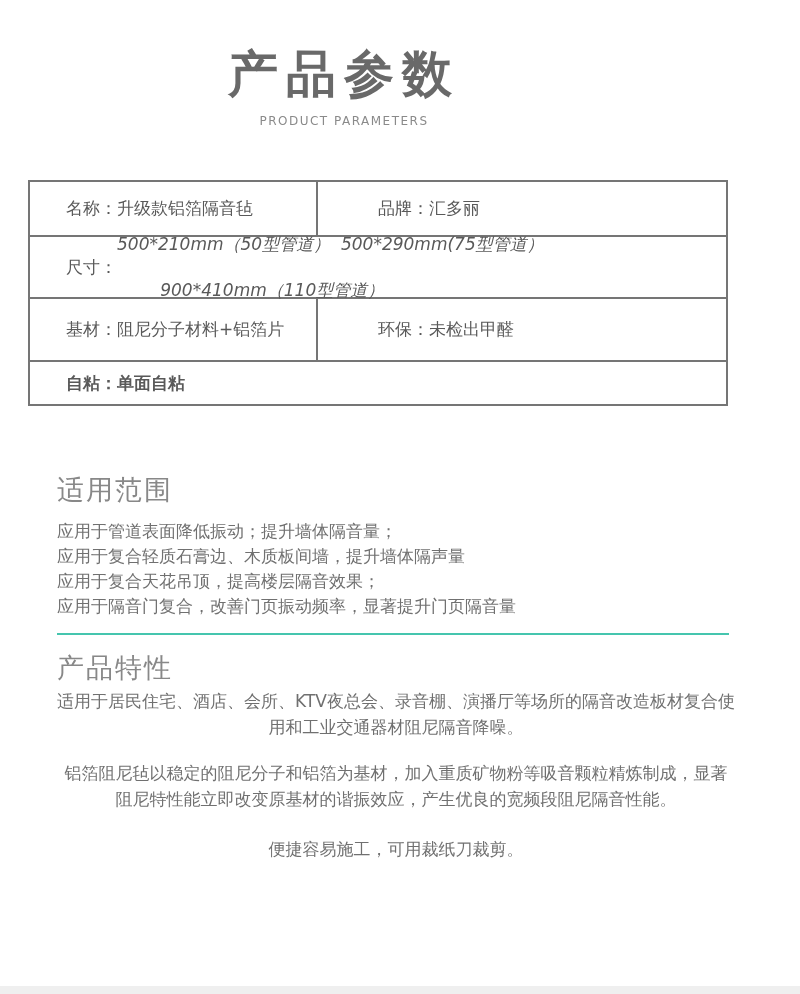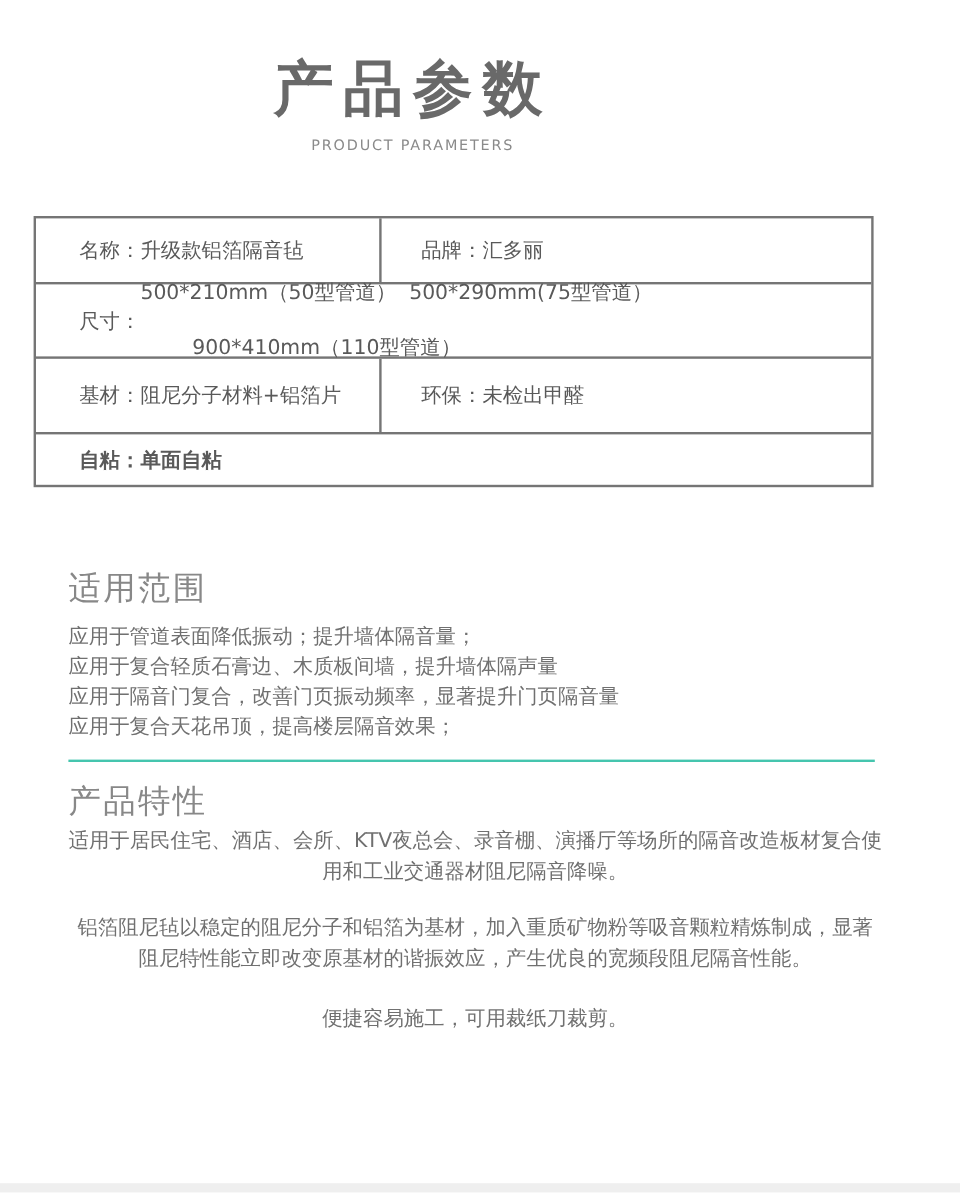--- a/index.html
+++ b/index.html
@@ -62,35 +62,36 @@
   }
   .cell-left {
     width: 288px;
     flex: 0 0 288px;
     border-right: 2px solid #757575;
     padding-left: 36px;
   }
   .cell-right {
     flex: 1;
     padding-left: 33px;
+    margin-left: 27px;
   }
   .cell-full {
     flex: 1;
     padding-left: 36px;
   }
   .row-1 { height: 53px; }
   .row-2 { height: 62px; }
   .row-3 { height: 63px; }
   .row-4 { height: 44px; font-weight: bold; }
   .size-cell {
     display: flex;
     align-items: center;
   }
   .size-label { white-space: pre; font-family: Liberation Mono, monospace; }
-  .size-lines { line-height: 23px; white-space: pre-wrap; }
+  .size-lines { line-height: 23px; white-space: pre-wrap; font-style: italic; }
 
   
   .section-heading {
     position: absolute;
     left: 57px;
     font-size: 27px;
     font-weight: 400;
     color: #888888;
     letter-spacing: 2px;
   }
@@ -164,22 +165,22 @@
     </div>
     <div class="spec-row row-4">
       <div class="spec-cell cell-full">自粘：单面自粘</div>
     </div>
   </div>
 
   <div class="section-heading scope-heading">适用范围</div>
   <div class="scope-lines">
     <div>应用于管道表面降低振动；提升墙体隔音量；</div>
     <div>应用于复合轻质石膏边、木质板间墙，提升墙体隔声量</div>
+    <div>应用于复合天花吊顶，提高楼层隔音效果；</div>
     <div>应用于隔音门复合，改善门页振动频率，显著提升门页隔音量</div>
-    <div>应用于复合天花吊顶，提高楼层隔音效果；</div>
   </div>
 
   <div class="section-divider"></div>
 
   <div class="section-heading features-heading">产品特性</div>
   <div class="feature-paragraph feature-p1">适用于居民住宅、酒店、会所、KTV夜总会、录音棚、演播厅等场所的隔音改造板材复合使用和工业交通器材阻尼隔音降噪。</div>
   <div class="feature-paragraph feature-p2">铝箔阻尼毡以稳定的阻尼分子和铝箔为基材，加入重质矿物粉等吸音颗粒精炼制成，显著阻尼特性能立即改变原基材的谐振效应，产生优良的宽频段阻尼隔音性能。</div>
   <div class="feature-paragraph feature-p3">便捷容易施工，可用裁纸刀裁剪。</div>
 
   <div class="footer-bar"></div>

